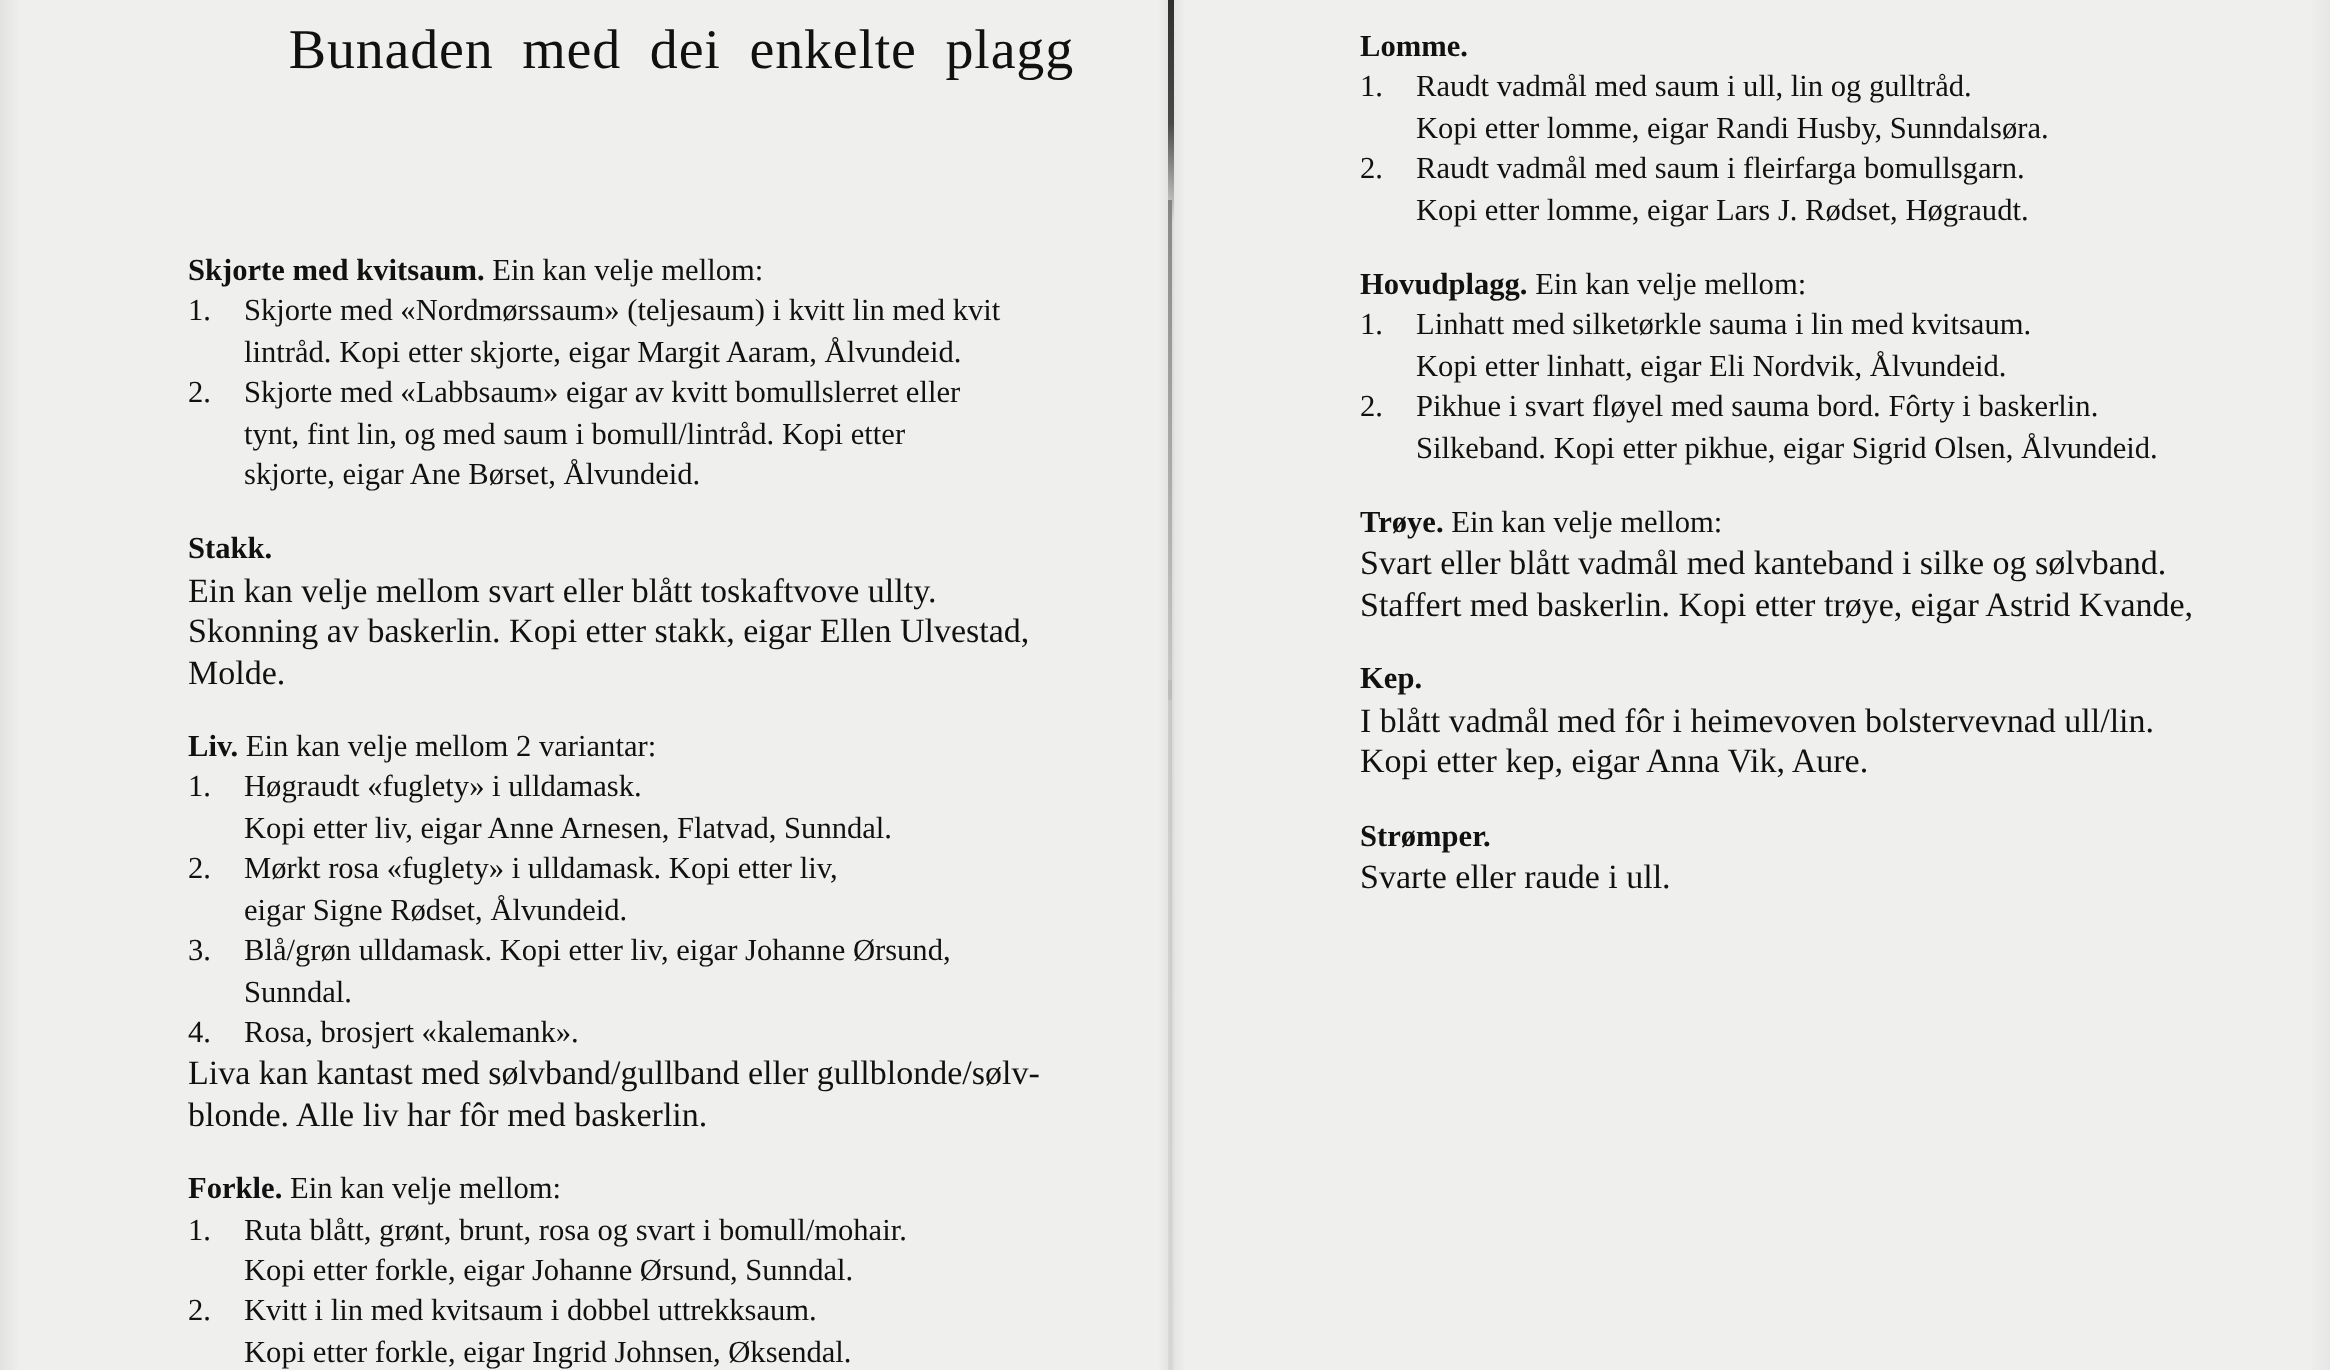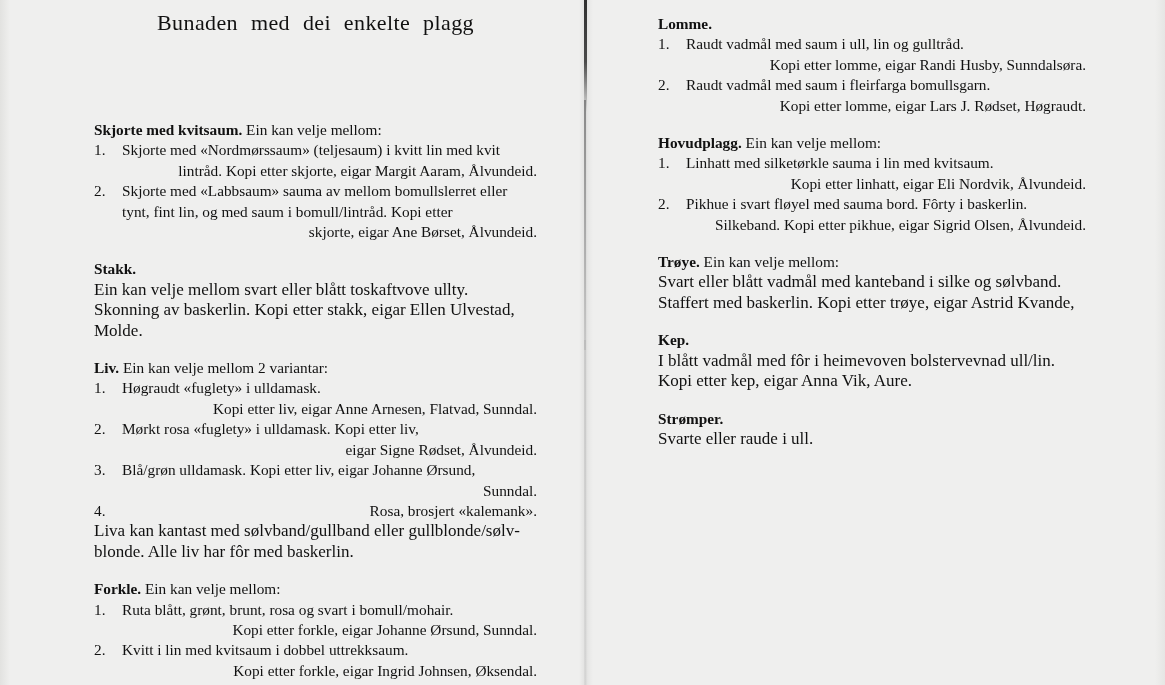--- a/index.html
+++ b/index.html
@@ -89,29 +89,29 @@
   
   .page {
     position: absolute;
     top: 0;
   }
   .page-left {
     left: 94px;
     width: 443px;
   }
   .page-right {
-    left: 658px;
+    left: 680px;
     width: 428px;
   }
 
   .book-title {
-    font-size: 22px;
+    font-size: 28px;
     font-weight: normal;
     letter-spacing: 0.4px;
-    text-align: center;
+    text-align: right;
     margin: 10px 0 0 0;
     padding: 0;
     word-spacing: 7px;
     font-family: Liberation Serif, serif;
   }
 
   
   .section {
     margin-bottom: 17px;
   }
@@ -157,21 +157,21 @@
   }
   .numlist > li .marker {
     position: absolute;
     left: 0;
     top: 0;
     width: 22px;
     text-align: left;
   }
   .numlist > li .line {
     display: block;
-    text-align: right;
+    text-align: left;
   }
   .numlist > li .line.just {
     text-align: justify;
     text-justify: inter-word;
     text-align-last: left;
   }
 </style>
 </head>
 <body>
 
@@ -193,21 +193,21 @@
         <div class="section">
           <p class="section-head"><span class="term">Skjorte med kvitsaum.</span><span class="lead"> Ein kan velje mellom:</span></p>
           <ul class="numlist">
             <li>
               <span class="marker">1.</span>
               <span class="line just">Skjorte med «Nordmørssaum» (teljesaum) i kvitt lin med kvit</span>
               <span class="line">lintråd. Kopi etter skjorte, eigar Margit Aaram, Ålvundeid.</span>
             </li>
             <li>
               <span class="marker">2.</span>
-              <span class="line just">Skjorte med «Labbsaum» sauma av mellom bomullslerret eller</span>
+              <span class="line just">Skjorte med «Labbsaum» eigar av kvitt bomullslerret eller</span>
               <span class="line just">tynt, fint lin, og med saum i bomull/lintråd. Kopi etter</span>
               <span class="line">skjorte, eigar Ane Børset, Ålvundeid.</span>
             </li>
           </ul>
         </div>
         <div class="section">
           <p class="section-head"><span class="term">Stakk.</span></p>
           <p class="para justify-all">Ein kan velje mellom svart eller blått toskaftvove ullty.</p>
           <p class="para justify-all">Skonning av baskerlin. Kopi etter stakk, eigar Ellen Ulvestad,</p>
           <p class="para justify-all">Molde.</p>

